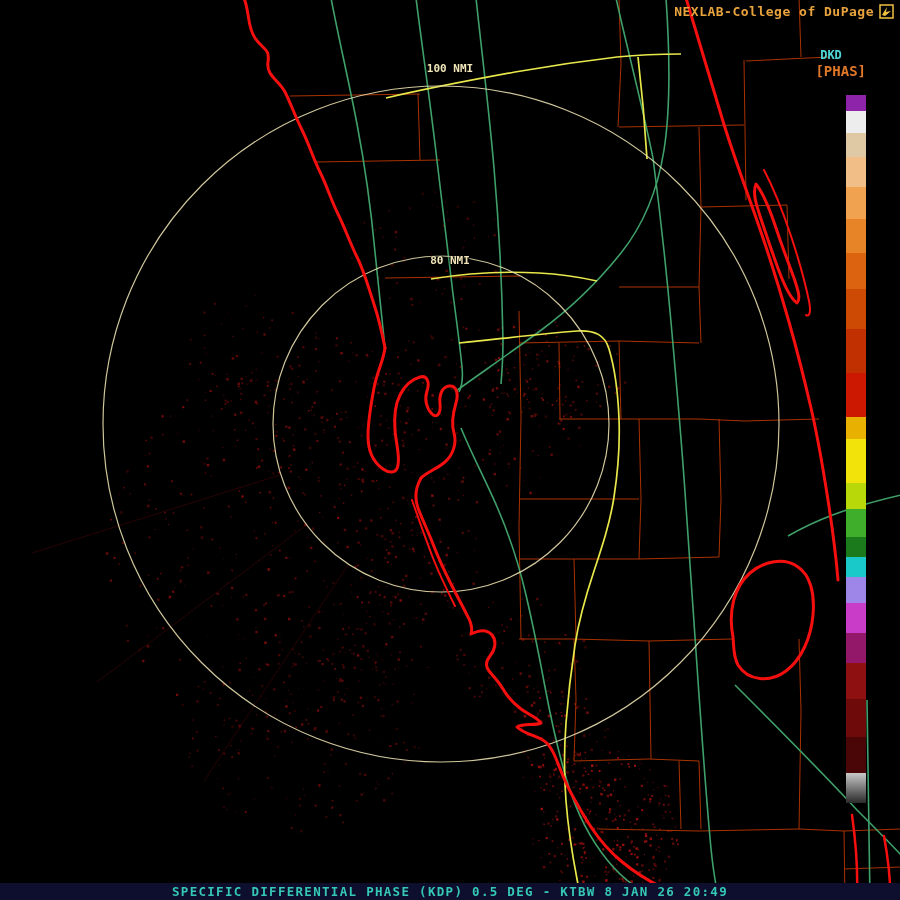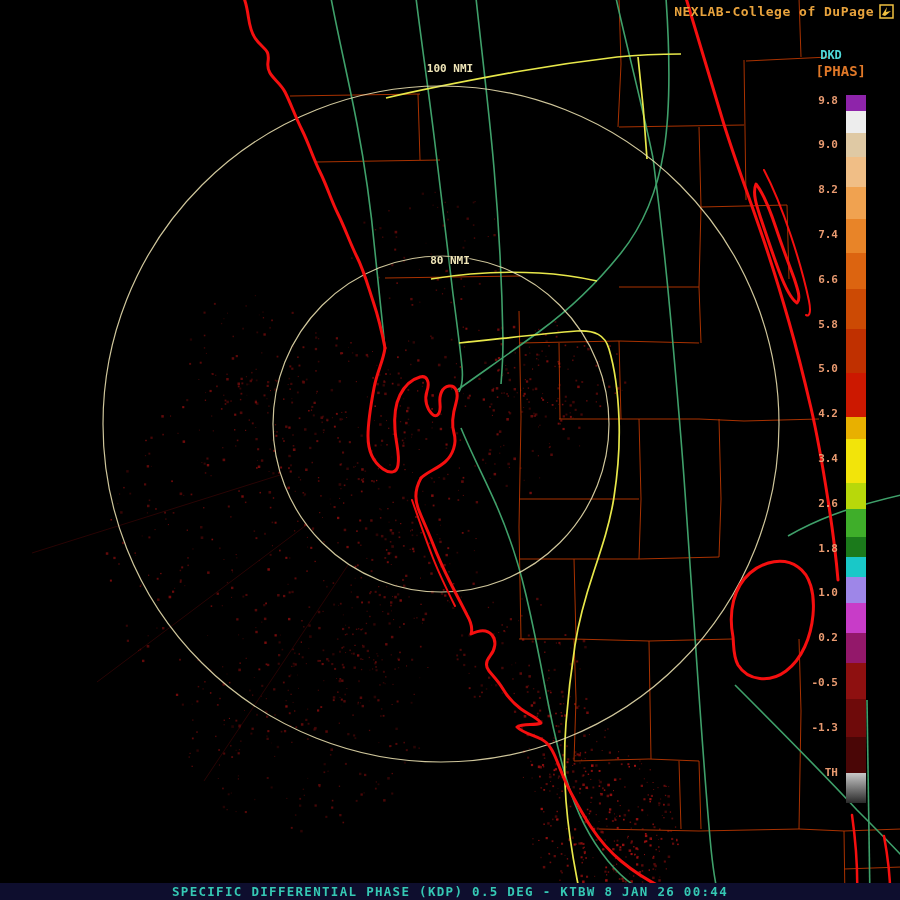--- a/index.html
+++ b/index.html
@@ -1724,36 +1724,18 @@
       <div style="height: 20px; background: rgb(27, 122, 27);"></div>
       <div style="height: 20px; background: rgb(25, 200, 200);"></div>
       <div style="height: 26px; background: rgb(158, 134, 232);"></div>
       <div style="height: 30px; background: rgb(200, 60, 200);"></div>
       <div style="height: 30px; background: rgb(147, 24, 106);"></div>
       <div style="height: 36px; background: rgb(142, 16, 16);"></div>
       <div style="height: 38px; background: rgb(110, 10, 10);"></div>
       <div style="height: 36px; background: rgb(74, 6, 6);"></div>
       <div style="height: 30px; background: linear-gradient(rgb(200, 200, 200), rgb(42, 42, 42));"></div>
     </div>
-  <div id="colorbar-ticks">
-      <div class="tick" style="top: -1px; color: rgb(232, 154, 112);">9.8</div>
-      <div class="tick" style="top: 43px; color: rgb(232, 154, 112);">9.0</div>
-      <div class="tick" style="top: 88px; color: rgb(232, 154, 112);">8.2</div>
-      <div class="tick" style="top: 133px; color: rgb(232, 154, 112);">7.4</div>
-      <div class="tick" style="top: 178px; color: rgb(232, 154, 112);">6.6</div>
-      <div class="tick" style="top: 223px; color: rgb(232, 154, 112);">5.8</div>
-      <div class="tick" style="top: 267px; color: rgb(232, 154, 112);">5.0</div>
-      <div class="tick" style="top: 312px; color: rgb(232, 154, 112);">4.2</div>
-      <div class="tick" style="top: 357px; color: rgb(232, 154, 112);">3.4</div>
-      <div class="tick" style="top: 402px; color: rgb(232, 154, 112);">2.6</div>
-      <div class="tick" style="top: 447px; color: rgb(232, 154, 112);">1.8</div>
-      <div class="tick" style="top: 491px; color: rgb(232, 154, 112);">1.0</div>
-      <div class="tick" style="top: 536px; color: rgb(232, 154, 112);">0.2</div>
-      <div class="tick" style="top: 581px; color: rgb(232, 154, 112);">-0.5</div>
-      <div class="tick" style="top: 626px; color: rgb(232, 154, 112);">-1.3</div>
-      <div class="tick" style="top: 671px; color: rgb(232, 154, 112);">TH</div>
-    </div>
 
   <div class="statusbar" style="background: rgb(14, 14, 46);">
-    <span class="status-text" style="color: rgb(53, 200, 180);">SPECIFIC DIFFERENTIAL PHASE (KDP) 0.5 DEG - KTBW 8 JAN 26 00:44</span>
+    <span class="status-text" style="color: rgb(53, 200, 180);">SPECIFIC DIFFERENTIAL PHASE (KDP) 0.5 DEG - KTBW 8 JAN 26 20:49</span>
   </div>
 
 </div>
 
 </body></html>

